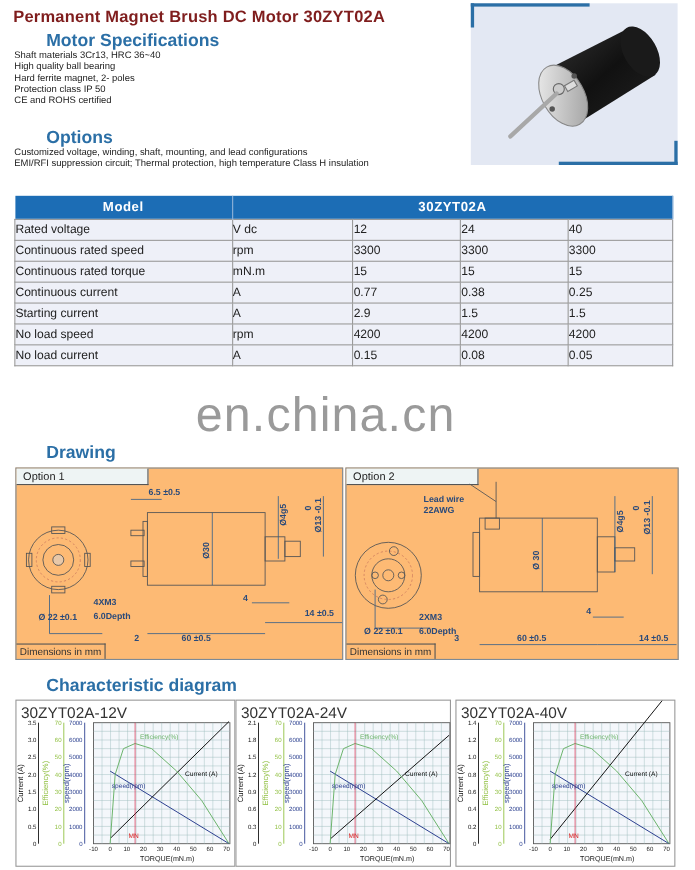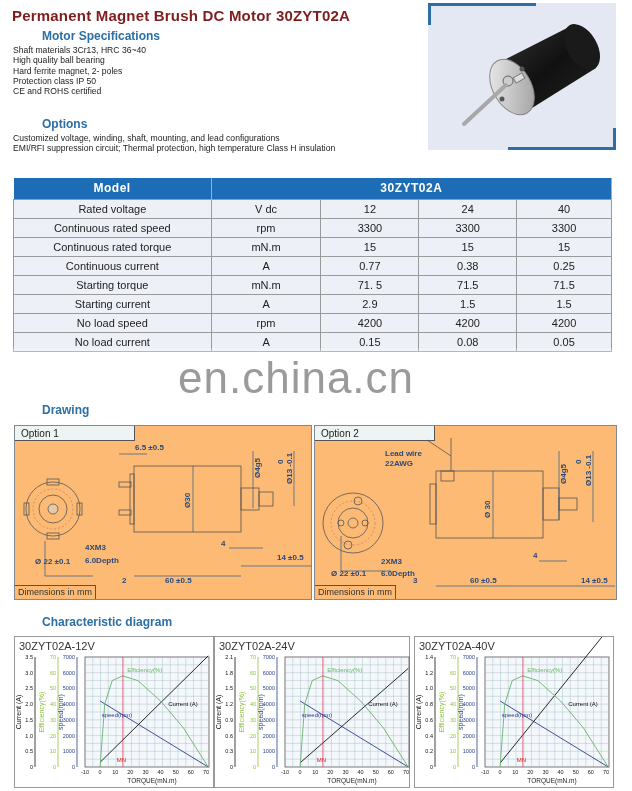--- a/index.html
+++ b/index.html
@@ -1,32 +1,32 @@
 <!DOCTYPE html>
 <html><head>
 <meta charset="utf-8">
 <style>
   * { box-sizing: border-box; margin: 0; padding: 0; }
   body { width: 632px; height: 791px; background: #ffffff; font-family: "Liberation Sans", sans-serif; color: #222; position: relative; overflow: hidden; }
   .title { position: absolute; left: 12px; top: 7px; font-size: 15px; font-weight: bold; color: #7f1d1d; letter-spacing: 0.2px; }
-  .h2 { position: absolute; left: 12px; font-size: 12px; font-weight: bold; color: #2b6fa6; padding-left: 30px; }
+  .h2 { position: absolute; left: 12px; font-size: 16px; font-weight: bold; color: #2b6fa6; padding-left: 30px; }
   .spec-list { position: absolute; left: 13px; font-size: 8.6px; line-height: 10.3px; color: #222; }
   .photo { position: absolute; left: 428px; top: 3px; width: 188px; height: 147px; background: #e3e8f3; }
   .photo .corner-tl { position: absolute; left: 0; top: 0; width: 108px; height: 22px; border-top: 3px solid #2b6fa6; border-left: 3px solid #2b6fa6; }
   .photo .corner-br { position: absolute; right: 0; bottom: 0; width: 108px; height: 22px; border-bottom: 3px solid #2b6fa6; border-right: 3px solid #2b6fa6; }
   table.spec { position: absolute; left: 13px; top: 178px; width: 599px; border-collapse: collapse; font-size: 11px; }
   table.spec th { background: #1c6db5; color: #ffffff; font-weight: bold; height: 21px; font-size: 12px; border-right: 1px solid #8fb2d8; letter-spacing: 0.5px;}
-  table.spec td { background: #eef0f8; text-align: center; height: 19px; border: 1px solid #9a9a9a; color: #222; }
+  table.spec td { background: #eef0f8; text-align: left; height: 19px; border: 1px solid #9a9a9a; color: #222; }
   .fade { position: absolute; left: 0; top: 348px; width: 632px; height: 50px; background: linear-gradient(to bottom, rgba(255,255,255,0.2), #fff 55%); }
   .watermark { position: absolute; left: 178px; top: 353px; font-size: 44px; color: #9a9a9a; letter-spacing: 1px; }
   .drawing-box { position: absolute; top: 425px; height: 175px; border: 1px solid #7d8a96; background: #fdba74; }
   .opt-label { position: absolute; left: 0; top: 0; height: 15px; border-right: 1px solid #555; border-bottom: 1px solid #555; font-size: 10px; padding: 2px 6px; background: #eef4f4; }
   .dim-label { position: absolute; left: 0; bottom: 0; height: 14px; border-top: 1px solid #555; border-right: 1px solid #555; font-size: 9px; padding: 1px 3px; color: #333; }
   .chart-panel { position: absolute; top: 636px; height: 152px; border: 1px solid #999; background: #fff; }
-  .chart-title { position: absolute; left: 4px; top: 3px; font-size: 11px; color: #333; }
+  .chart-title { position: absolute; left: 4px; top: 3px; font-size: 14px; color: #333; }
   svg text { font-family: "Liberation Sans", sans-serif; }
 </style>
 </head>
 <body>
 
 <div class="title">Permanent Magnet Brush DC Motor 30ZYT02A</div>
 
 <div class="h2" style="top:29px">Motor Specifications</div>
 <div class="spec-list" style="top:45px">
   <div>Shaft materials 3Cr13, HRC 36~40</div>
@@ -101,27 +101,20 @@
     <td>15</td>
     <td>15</td>
     <td>15</td>
   </tr>
   <tr>
     <td>Continuous current</td>
     <td>A</td>
     <td>0.77</td>
     <td>0.38</td>
     <td>0.25</td>
-  </tr>
-  <tr>
-    <td>Starting torque</td>
-    <td>mN.m</td>
-    <td>71. 5</td>
-    <td>71.5</td>
-    <td>71.5</td>
   </tr>
   <tr>
     <td>Starting current</td>
     <td>A</td>
     <td>2.9</td>
     <td>1.5</td>
     <td>1.5</td>
   </tr>
   <tr>
     <td>No load speed</td>

